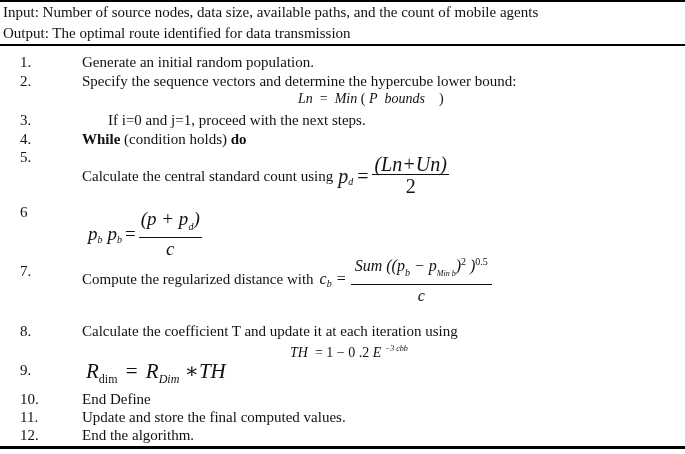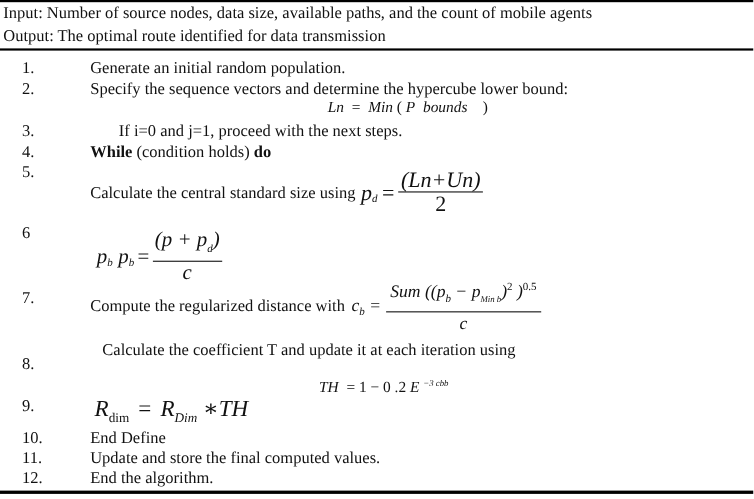--- a/index.html
+++ b/index.html
@@ -38,21 +38,21 @@
   </div>
 
   <div class="t num" style="top:111px;">3.</div>
   <div class="t txt" style="top:111px;margin-left:26px;">If i=0 and j=1, proceed with the next steps.</div>
 
   <div class="t num" style="top:130px;">4.</div>
   <div class="t txt" style="top:130px;font-family:Liberation Serif, serif;"><b>While</b><span> (condition holds) </span><b>do</b></div>
 
   <div class="t num" style="top:148px;">5.</div>
   <div class="t txt" style="top:154px;display:flex;align-items:center;">
-    <span>Calculate the central standard size using</span>
+    <span>Calculate the central standard count using</span>
     <span class="math" style="margin-left:5px;display:inline-flex;align-items:center;font-size:20px;">
       <span>p</span>
         <sub style="margin-top:12px;">d</sub>
       <span class="upright" style="margin:0 4px;">=</span>
       <span class="frac">
         <span class="nu">(Ln+Un)</span>
         <span class="de upright">2</span>
       </span>
     </span>
   </div>
@@ -80,21 +80,21 @@
         <sub style="margin-top:10px;">b</sub>
       <span class="upright" style="margin:0 5px;">=</span>
       <span class="frac">
         <span class="nu" style="padding:0 4px;"><span>Sum ((p</span><sub>b</sub><span> − p</span><sub style="font-size:8px;">Min b</sub><span>)</span><sup class="upright">2</sup><span> )</span><sup class="upright">0.5</sup></span>
         <span class="de">c</span>
       </span>
     </span>
   </div>
 
   <div class="t num" style="top:322px;">8.</div>
-  <div class="t txt" style="top:310px;margin-left:11px;">Calculate the coefficient T and update it at each iteration using</div>
+  <div class="t txt" style="top:322px;">Calculate the coefficient T and update it at each iteration using</div>
   <div class="t math" style="left:290px;top:340px;font-size:14px;">
     <span>TH</span>&nbsp;&nbsp;<span class="upright">= 1 − 0 .2</span>&nbsp;<span>E</span>&nbsp;<sup style="font-size:8px;">−3 cbb</sup>
   </div>
 
   <div class="t num" style="top:361px;">9.</div>
   <div class="t txt" style="top:362px;display:flex;align-items:baseline;">
     <span class="math" style="margin-left:4px;font-size:21px;">
       <span>R</span><sub class="upright" style="font-size:12px;">dim</sub>
       <span class="upright" style="margin:0 3px;">=</span>
       <span>R</span><sub style="font-size:12px;">Dim</sub>

